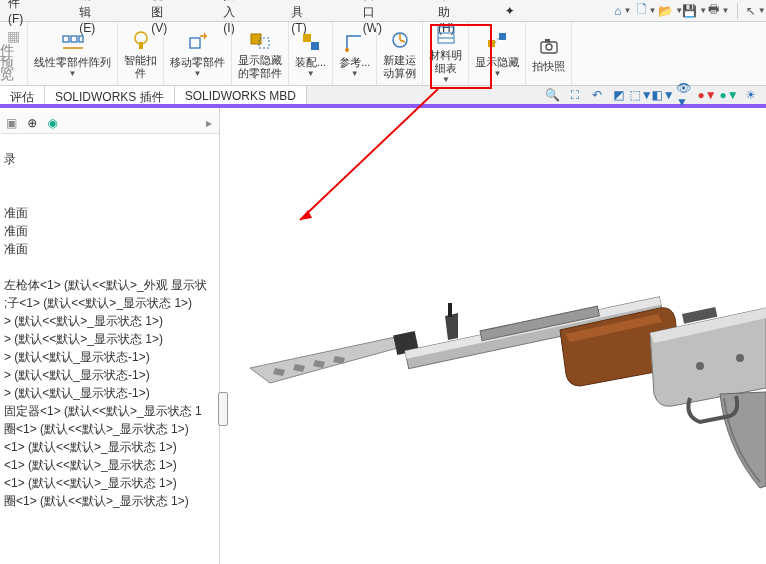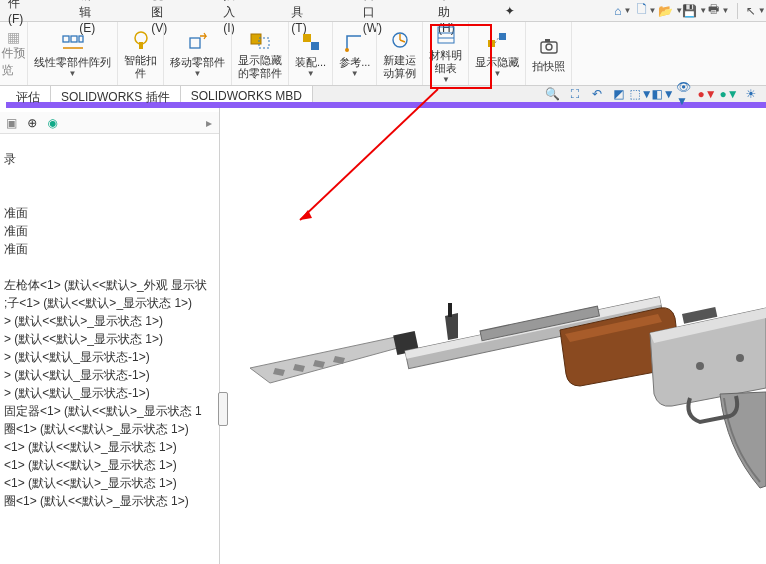--- a/index.html
+++ b/index.html
@@ -17,21 +17,21 @@
 .ribbon { display: flex; height: 64px; background: #fafafa; border-bottom: 1px solid #d0d0d0; }
 .ribbon-group { display: flex; flex-direction: column; align-items: center; justify-content: center; padding: 2px 6px; border-right: 1px solid #e5e5e5; cursor: default; position: relative; }
 .ribbon-group .icon { width: 24px; height: 24px; margin-bottom: 2px; }
 .ribbon-group .label { font-size: 11px; line-height: 13px; text-align: center; white-space: nowrap; }
 .ribbon-group .sub-arrow { font-size: 8px; color: #555; }
 
 
 .highlight-box { position: absolute; border: 2px solid #e00; pointer-events: none; }
 
 
-.tabs { display: flex; height: 22px; background: #f0f0f0; border-bottom: 6px solid #8b5cf6; margin-left: 6px; }
+.tabs { display: flex; height: 22px; background: #f0f0f0; border-bottom: 4px solid #8b5cf6; }
 .tab { padding: 3px 10px; border-right: 1px solid #d0d0d0; font-size: 12px; cursor: default; background: #fff; }
 .view-icons { margin-left: auto; display: flex; align-items: center; gap: 4px; padding-right: 6px; }
 .vicon { width: 18px; height: 18px; display: inline-flex; align-items: center; justify-content: center; color: #2a6fb5; }
 
 
 .left-header { display: flex; align-items: center; gap: 10px; height: 22px; padding-left: 6px; border-bottom: 1px solid #e0e0e0; background: #fafafa; width: 220px; }
 
 
 .workspace { display: flex; height: calc(564px - 22px - 64px - 22px); }
 .left-panel { width: 220px; border-right: 1px solid #d0d0d0; overflow: hidden; font-size: 12px; padding-top: 4px; }
@@ -64,21 +64,21 @@
     <span class="qat-icon" style="color:#555">↖<span class="drop-arrow">▼</span></span>
     <span class="qat-icon" style="color:#090">●<span class="drop-arrow">▼</span></span>
     <span class="qat-icon" style="color:#2a6fb5">☰</span>
     <span class="qat-icon" style="color:#555">⚙<span class="drop-arrow">▼</span></span>
   </div>
 </div>
 
 <div class="ribbon">
   <div style="width:28px;display:flex;flex-direction:column;align-items:center;justify-content:center;border-right:1px solid #e5e5e5">
     <span style="color:#aaa;font-size:14px">▦</span>
-    <span style="font-size:12px;line-height:17px;color:#888">件预<br>览</span>
+    <span style="font-size:14px;line-height:12px;color:#888">件预<br>览</span>
   </div>
   <div class="ribbon-group">
     <span class="icon"><svg width="24" height="24">
           <rect x="2" y="6" width="6" height="6" fill="none" stroke="#37b" stroke-width="1.3"></rect>
           <rect x="10" y="6" width="6" height="6" fill="none" stroke="#37b" stroke-width="1.3"></rect>
           <rect x="18" y="6" width="4" height="6" fill="none" stroke="#37b" stroke-width="1.3"></rect>
           <path d="M2 18 h20" stroke="#d80" stroke-width="1.5" marker-end=""></path>
         </svg></span>
     <span class="label">线性零部件阵列</span>
     <span class="sub-arrow">▼</span>

